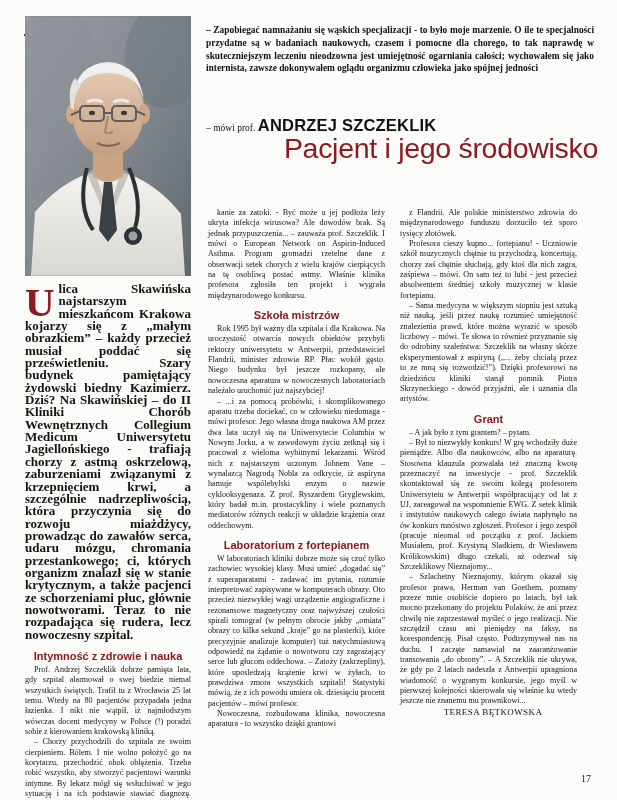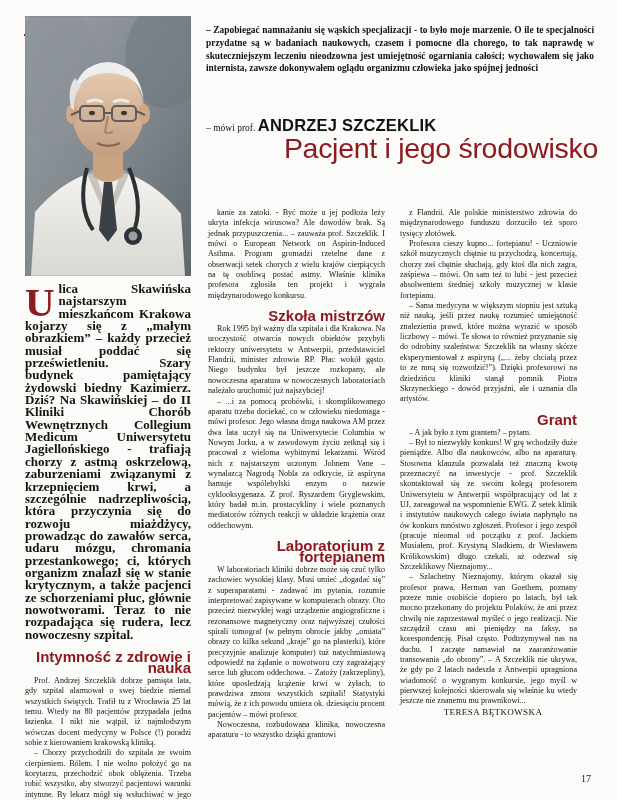--- a/index.html
+++ b/index.html
@@ -121,26 +121,26 @@
 
   .col p {
     margin: 0 0 0 0;
     text-indent: 9px;
   }
   .col p.noindent { text-indent: 0; }
 
   .sub {
     font-family: "Liberation Sans", sans-serif;
     font-weight: bold;
-    font-size: 15px;
+    font-size: 11px;
     color: #8e1a20;
     margin: 9px 0 3px 0;
     line-height: 11px;
     text-indent: 0;
-    text-align: right;
+    text-align: center;
   }
 
   
   .dropcap {
     float: left;
     font-family: "Liberation Serif", serif;
     font-weight: bold;
     font-size: 41px;
     line-height: 33px;
     color: #8e1a20;

